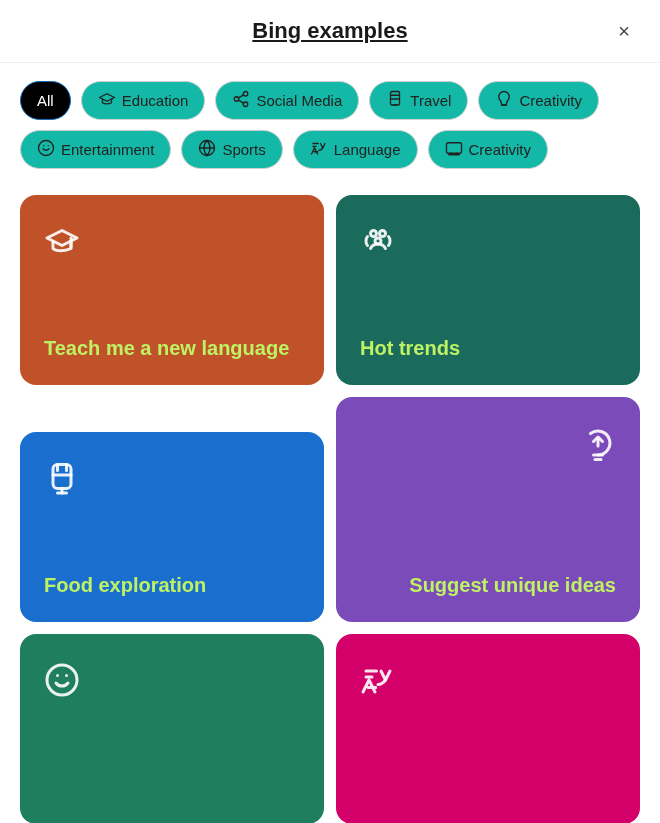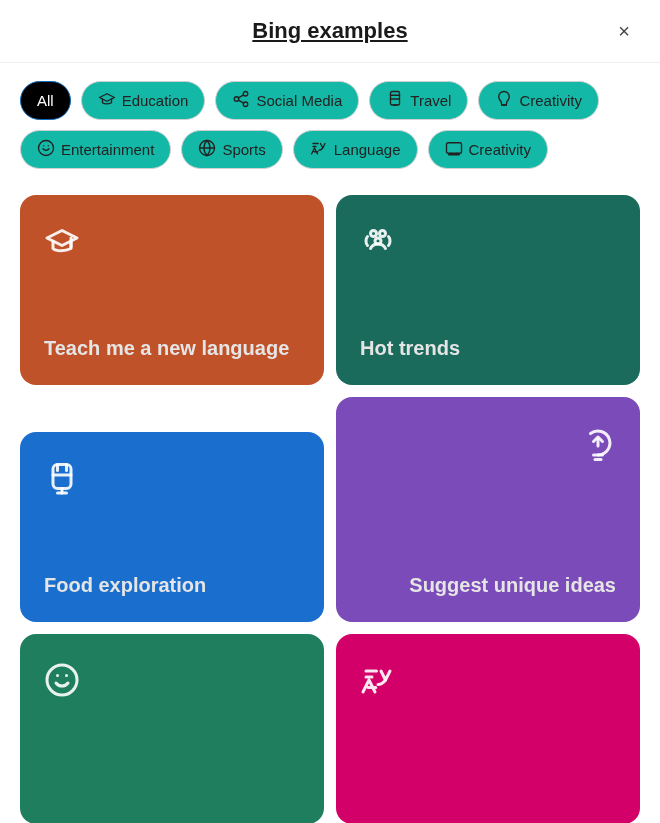--- a/index.html
+++ b/index.html
@@ -94,21 +94,21 @@
     }
     .card-icon {
       font-size: 30px;
       margin-bottom: 16px;
       display: block;
       color: rgba(255,255,255,0.9);
     }
     .card-label {
       font-size: 20px;
       font-weight: 700;
-      color: #e5e5e5;
+      color: #bef264;
       line-height: 1.3;
     }
 
     .card-orange { background: #c0522a; }
     .card-teal   { background: #1a6b5c; }
     .card-blue   { background: #1a6fce; margin-top: 35px; }
     .card-purple { background: #7b4bba; align-items: flex-end; }
     .card-green  { background: #1e7e5e; }
     .card-pink   { background: #d4006a; }
 

